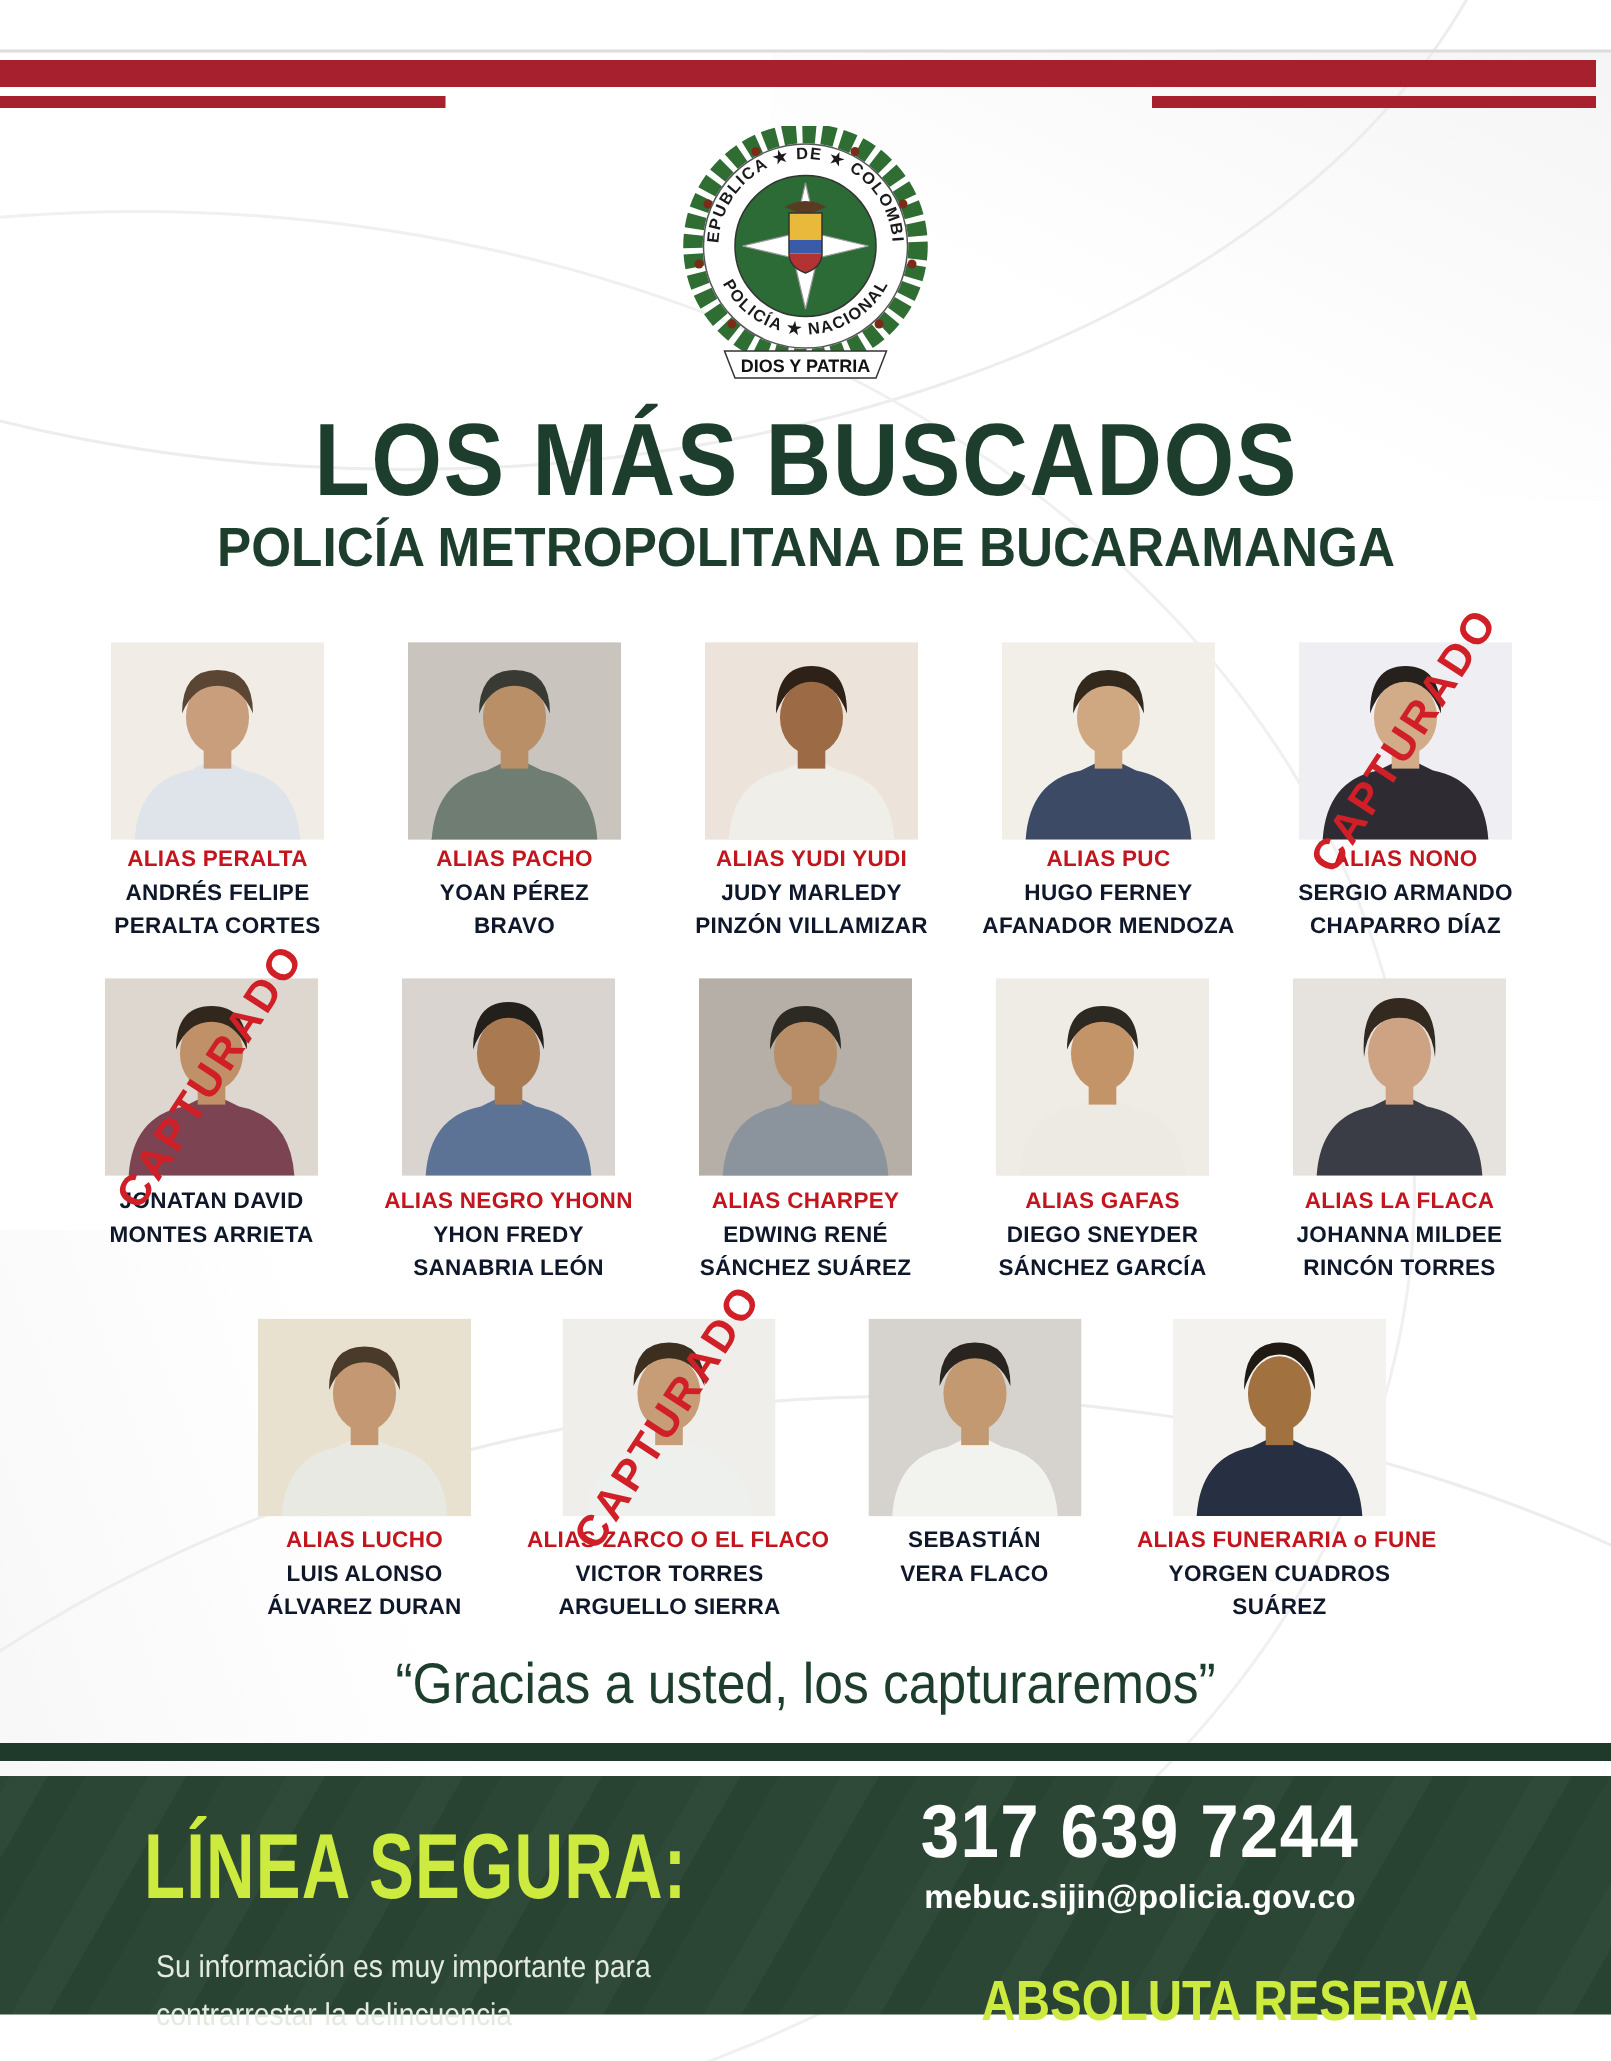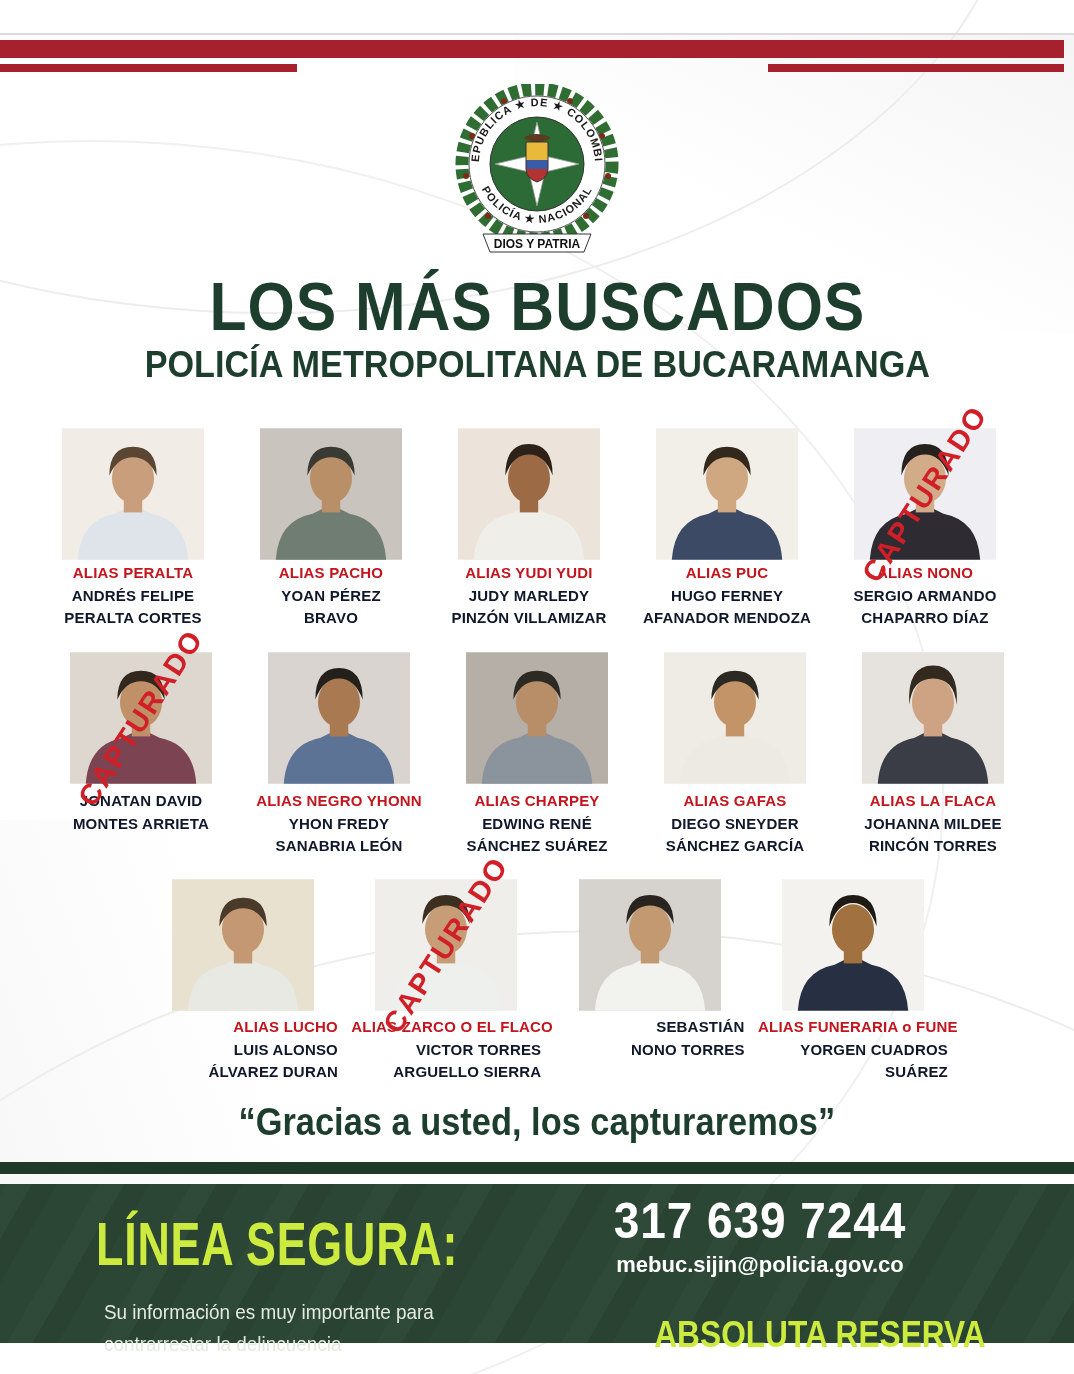--- a/index.html
+++ b/index.html
@@ -28,25 +28,25 @@
   
   .title{position:absolute;left:0;top:268px;width:100%;text-align:center;
          font-size:66px;font-weight:800;color:#1e3e2d;letter-spacing:1px;}
   .title>span{display:inline-block;transform:scale(.92,1.04);white-space:nowrap;}
   .subtitle{position:absolute;left:0;top:344px;width:100%;text-align:center;
             font-size:36px;font-weight:800;color:#1e3e2d;}
   .subtitle>span{display:inline-block;transform:scale(.95,1.02);white-space:nowrap;}
 
   
   .row{position:absolute;display:flex;justify-content:space-between;}
-  .row1{left:40px;top:428px;width:978px;}
+  .row1{left:52px;top:428px;width:978px;}
   .row2{left:48px;top:648px;width:978px;}
   .row3{left:148px;top:876px;width:800px;}
   .cell{width:186px;text-align:center;}
-  .row3 .cell{width:190px;text-align:right;}
+  .row3 .cell{width:190px;}
   .photo{position:relative;width:142px;margin:0 auto;}
   .row1 .photo{height:132px;}
   .row2 .photo{height:140px;}
   .row3 .photo{height:138px;}
   .photo svg{display:block;width:100%;height:100%;}
   .label{margin-top:4px;line-height:1.24;font-size:15px;font-weight:700;letter-spacing:.2px;}
   .alias{color:#c3151d;white-space:nowrap;}
   .pname{color:#0f172a;white-space:nowrap;}
   .stamp{position:absolute;left:50%;top:50%;transform:translate(-50%,-50%) rotate(-57deg);
          color:#d01f26;font-size:29px;font-weight:800;letter-spacing:2px;white-space:nowrap;}
@@ -67,21 +67,21 @@
   .v12{--bg:#efeeea;--hair:#3c2f20;--skin:#c79d77;--shirt:#eef0ee;}
   .v13{--bg:#d6d2cd;--hair:#2a2420;--skin:#c29971;--shirt:#f2f2ef;}
   .v14{--bg:#f4f2ee;--hair:#1f1a14;--skin:#a1713f;--shirt:#273043;}
   .sil-bg{fill:var(--bg);}
   .sil-hair{fill:var(--hair);}
   .sil-skin{fill:var(--skin);}
   .sil-shirt{fill:var(--shirt);}
 
   
   .quote{position:absolute;left:0;top:1102px;width:100%;text-align:center;
-         font-size:37px;font-weight:700;color:#1e3e2d;}
+         font-size:37px;font-weight:400;color:#1e3e2d;}
   .quote>span{display:inline-block;transform:scale(.93,1.03);white-space:nowrap;}
   .sepbar{position:absolute;left:0;top:1162px;width:100%;height:12px;background:#1f3a2a;}
   .footer{position:absolute;left:0;top:1184px;width:100%;height:159px;background:#2b4634;
           background-image:repeating-linear-gradient(300deg,rgba(0,0,0,.05) 0 22px,rgba(255,255,255,.02) 22px 44px,transparent 44px 80px);}
   .linea{position:absolute;left:96px;top:24px;font-size:56px;font-weight:800;color:#cdea3e;
          transform:scale(.8,1.1);transform-origin:left top;letter-spacing:1px;white-space:nowrap;}
   .note{position:absolute;left:104px;top:112px;font-size:21px;font-weight:400;color:#e3eadf;
         line-height:1.5;transform:scaleX(.9);transform-origin:left top;}
   .contact{position:absolute;left:500px;top:8px;width:520px;text-align:center;}
   .phone{font-size:50px;font-weight:800;color:#ffffff;transform:scaleX(.92);transform-origin:center top;
@@ -328,21 +328,21 @@
       <div class="photo v13">
         <svg viewBox="0 0 108 100">
             <rect class="sil-bg" x="0" y="0" width="108" height="100"></rect>
             <path class="sil-shirt" d="M12,100 Q14,70 40,65 L48,61 h12 L68,65 Q94,70 96,100 Z"></path>
             <rect class="sil-skin" x="47" y="50" width="14" height="14"></rect>
             <ellipse class="sil-skin" cx="54" cy="38" rx="16" ry="19"></ellipse>
             <path class="sil-hair" d="M36,34 Q36,12 54,12 Q72,12 72,34 Q66,20 54,20 Q42,20 36,34 Z"></path>
           </svg>
       </div>
       <div class="label pname">SEBASTIÁN</div>
-      <div class="label pname">NONO TORRES</div>
+      <div class="label pname">VERA FLACO</div>
     </div>
     <div class="cell">
       <div class="photo v14">
         <svg viewBox="0 0 108 100">
             <rect class="sil-bg" x="0" y="0" width="108" height="100"></rect>
             <path class="sil-shirt" d="M12,100 Q14,70 40,65 L48,61 h12 L68,65 Q94,70 96,100 Z"></path>
             <rect class="sil-skin" x="47" y="50" width="14" height="14"></rect>
             <ellipse class="sil-skin" cx="54" cy="38" rx="16" ry="19"></ellipse>
             <path class="sil-hair" d="M36,36 Q36,12 54,12 Q72,12 72,36 Q66,18 54,18 Q42,18 36,36 Z"></path>
           </svg>

